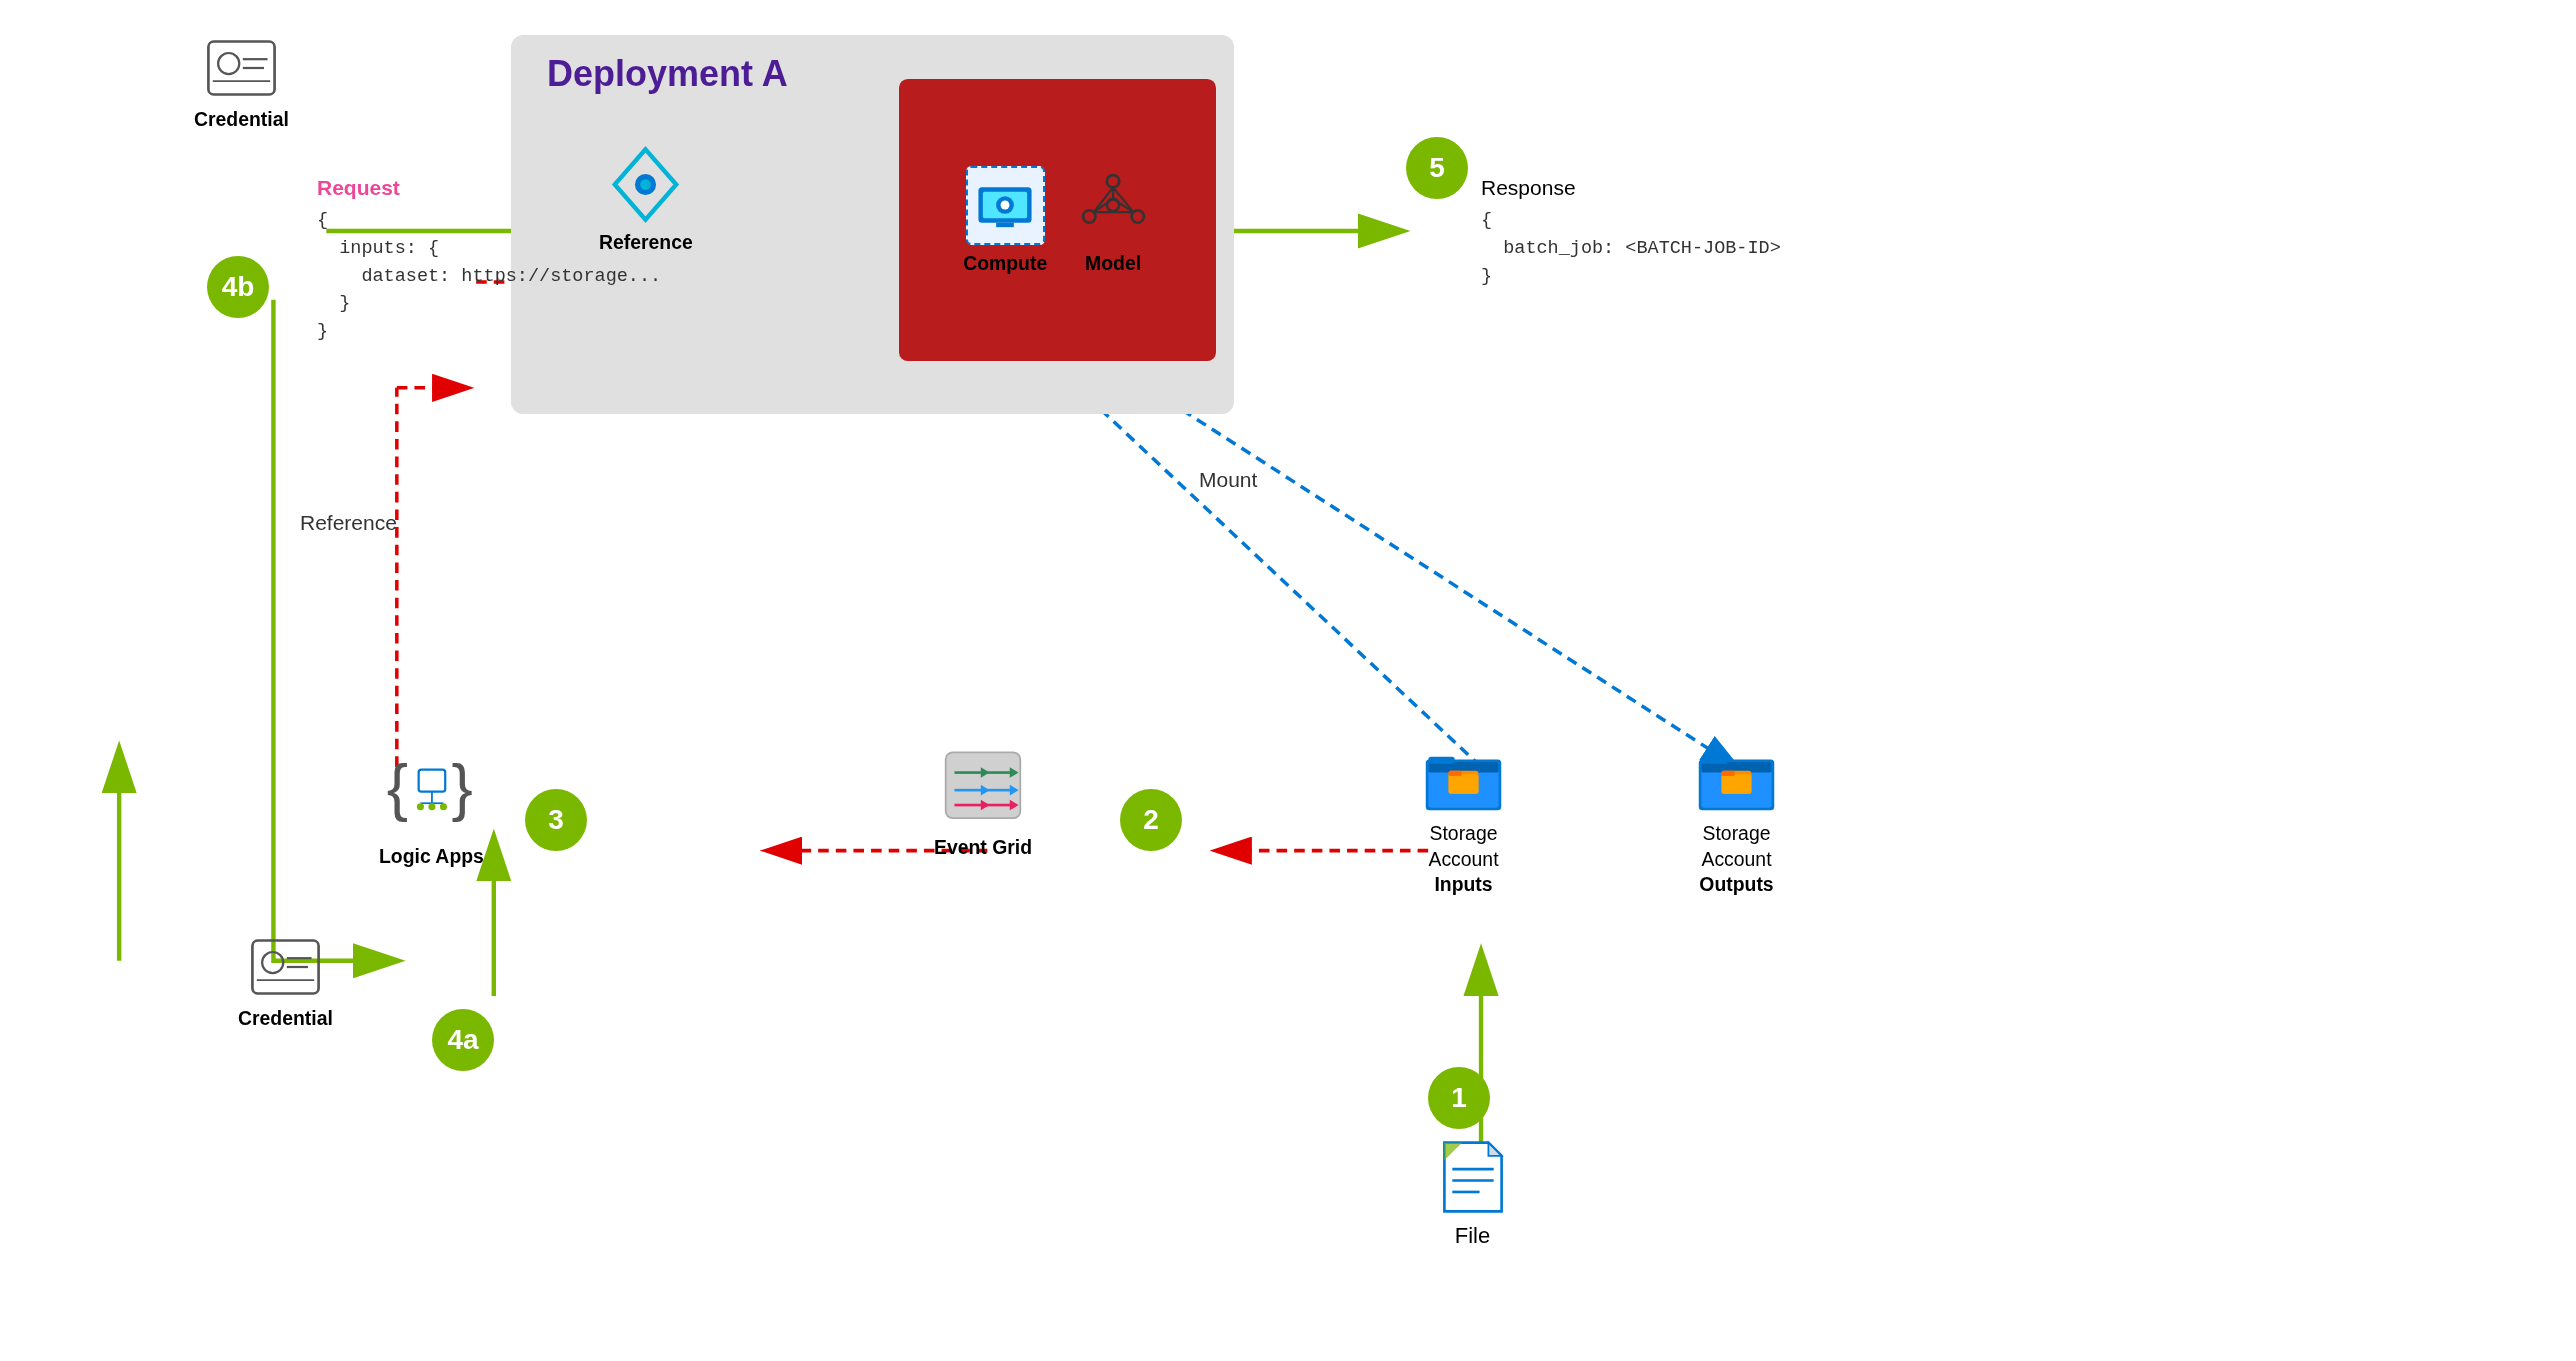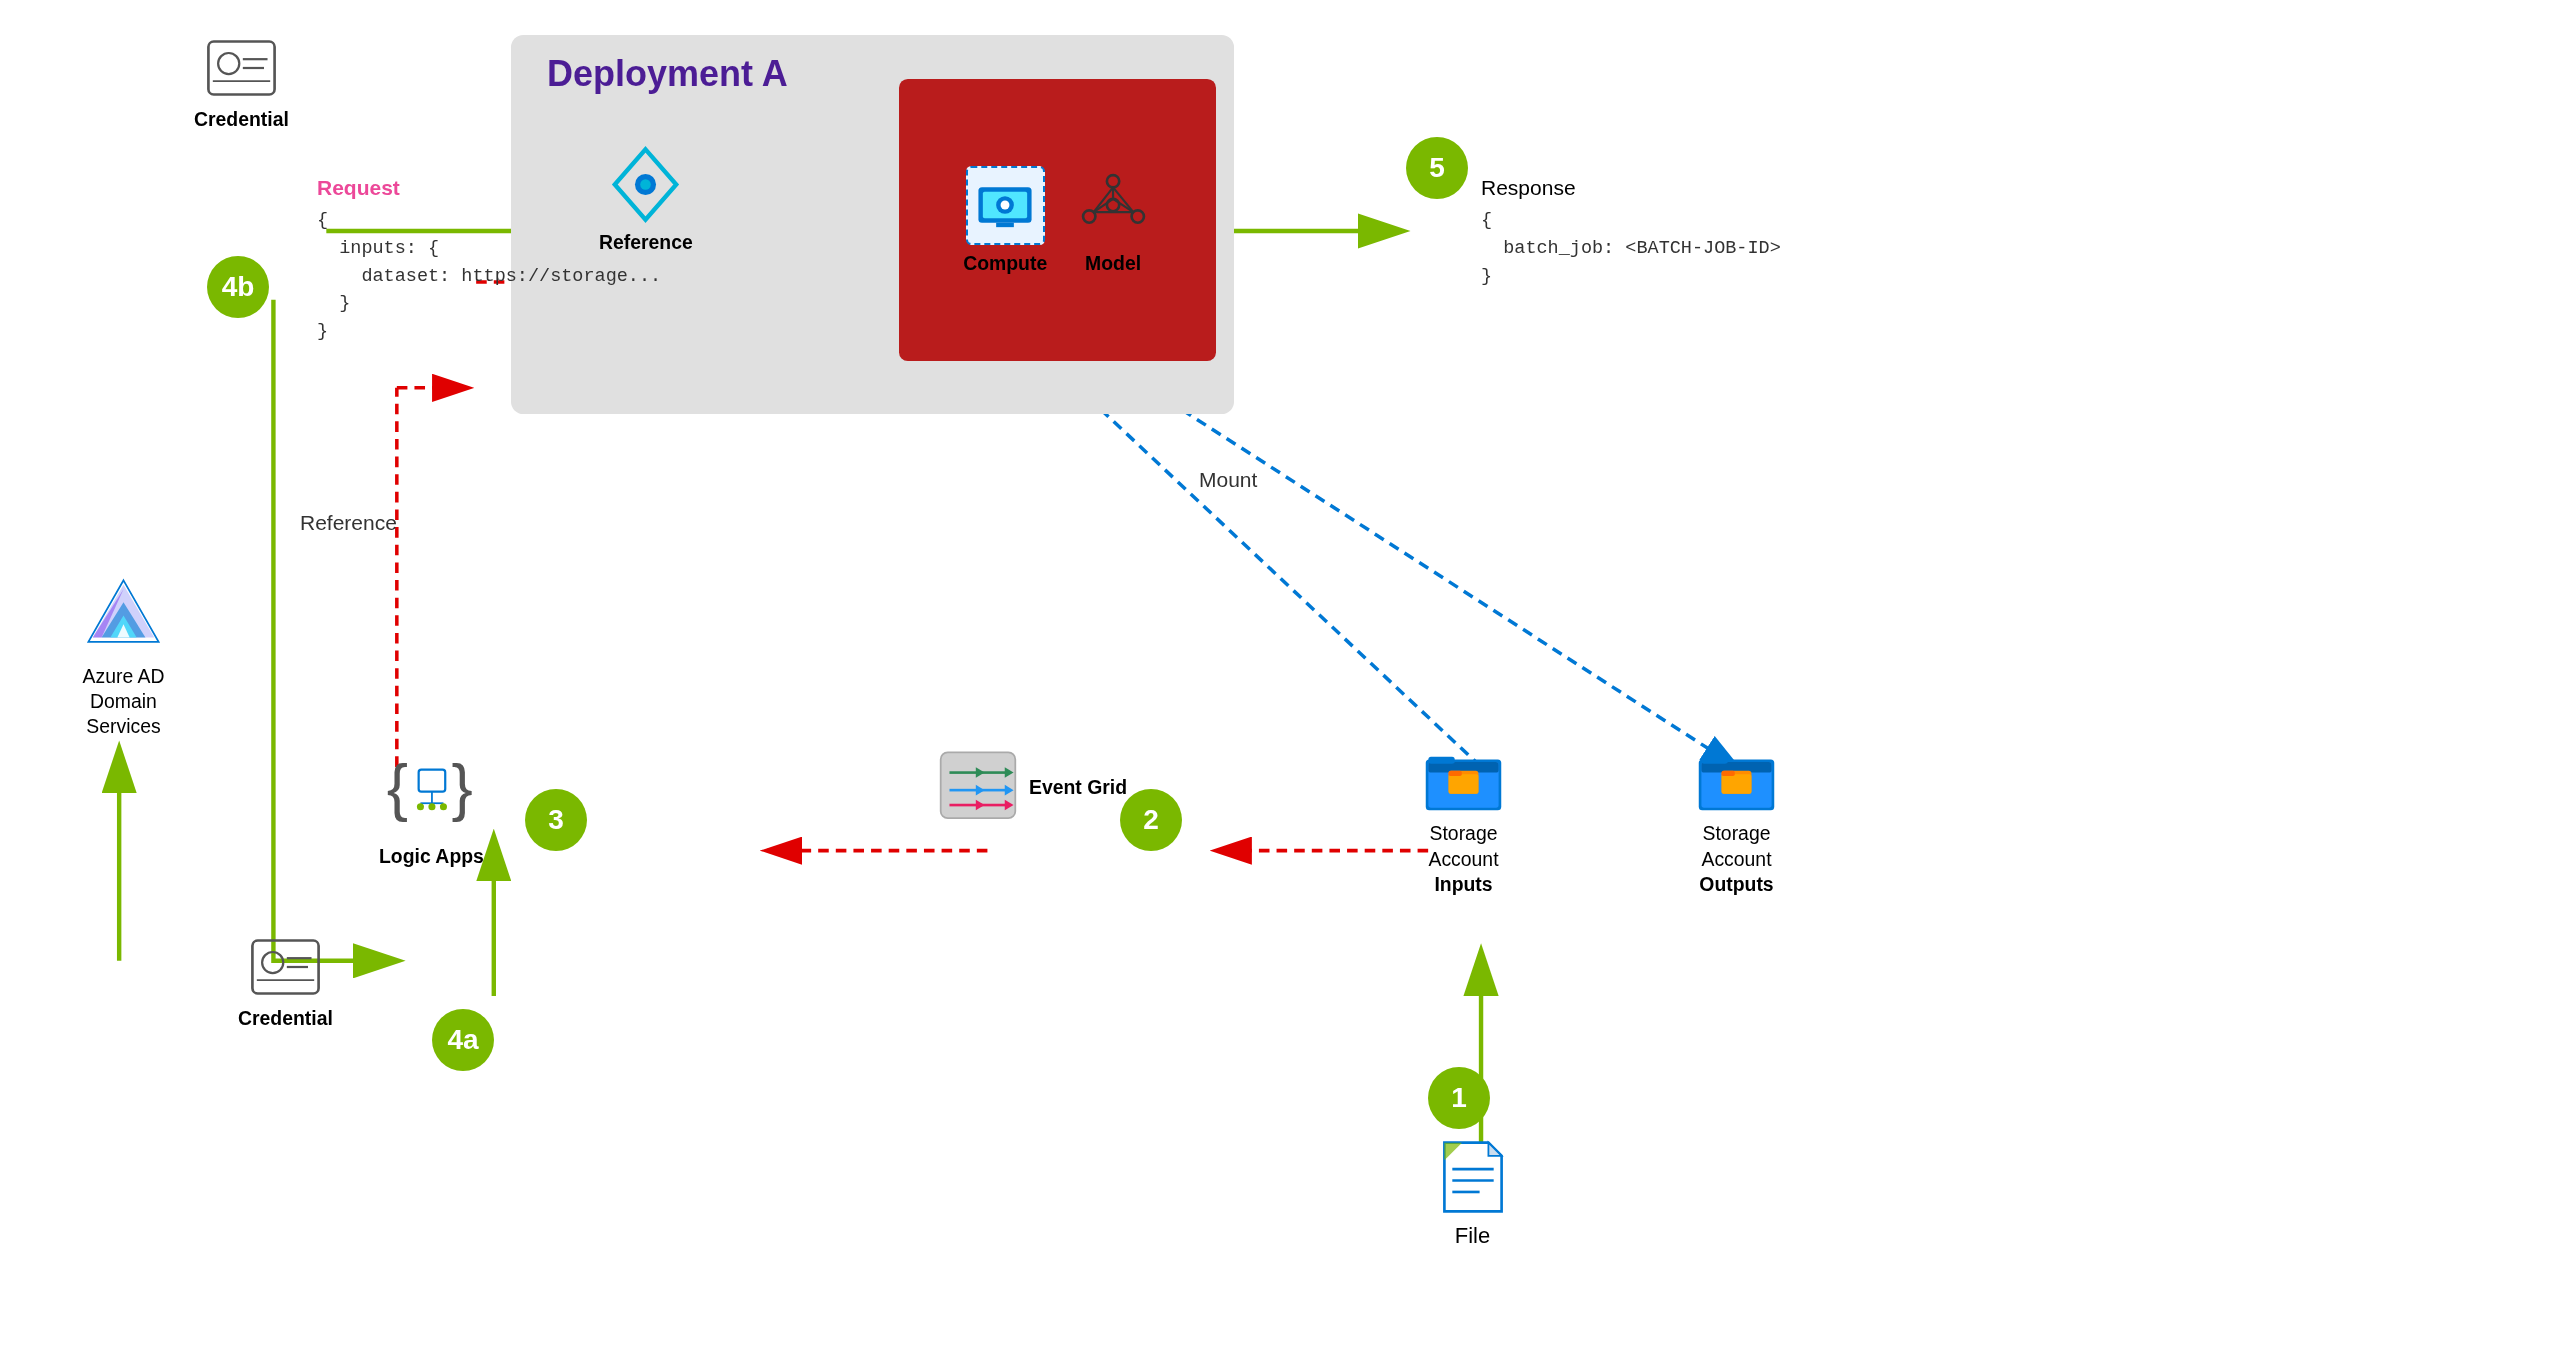--- a/index.html
+++ b/index.html
@@ -203,38 +203,20 @@
     <span>Response</span>
   </div>
   <div style="position:absolute;left:1481px;top:207px;font-family:'Courier New',monospace;font-size:18.5px;line-height:1.5;color:#333;">
     {<br>
     &nbsp;&nbsp;batch_job: &lt;BATCH-JOB-ID&gt;<br>
     }
   </div>
 
   <div style="position:absolute;left:1199px;top:468px;font-size:21px;color:#333;">Mount</div>
 
-  <div style="position:absolute;left:53px;top:573px;display:flex;flex-direction:column;align-items:center;gap:7px;width:141px;">
-    <div style="width:84px;height:84px;display:flex;align-items:center;justify-content:center;">
-      <svg width="79" height="79" viewBox="0 0 90 90">
-
-        <polygon points="45,5 85,75 5,75" fill="none" stroke="#0078d4" stroke-width="2"></polygon>
-        <polygon points="45,10 80,70 10,70" fill="#6366f1" opacity="0.3"></polygon>
-        <polygon points="20,70 45,30 70,70" fill="#0078d4" opacity="0.6"></polygon>
-        <polygon points="30,70 45,45 60,70" fill="#50e6ff" opacity="0.8"></polygon>
-        <polygon points="38,70 45,55 52,70" fill="#fff" opacity="0.9"></polygon>
-
-        <polygon points="10,70 45,15 20,70" fill="#7c3aed" opacity="0.5"></polygon>
-      </svg>
-    </div>
-    <div style="text-align:center;font-size:19.4px;color:#000;line-height:1.3;">
-      <span>Azure AD Domain</span><br>
-      <span>Services</span>
-    </div>
-  </div>
 
   <div style="position:absolute;left:379px;top:741px;display:flex;flex-direction:column;align-items:center;gap:7px;">
     <div style="width:97px;height:97px;display:flex;align-items:center;justify-content:center;">
       <svg width="93" height="93" viewBox="0 0 105 105">
 
         <text x="2" y="75" font-size="72" fill="#555" font-family="Arial">{</text>
         <text x="75" y="75" font-size="72" fill="#555" font-family="Arial">}</text>
 
         <rect x="38" y="30" width="30" height="25" rx="3" fill="none" stroke="#0078d4" stroke-width="2.5"></rect>
         <line x1="53" y1="55" x2="53" y2="68" stroke="#0078d4" stroke-width="2"></line>
@@ -244,21 +226,21 @@
         <circle cx="66" cy="72" r="4" fill="#7ab800"></circle>
       </svg>
     </div>
     <span style="font-size:19.4px;font-weight:bold;color:#000;text-align:center;">Logic Apps</span>
   </div>
 
   <div class="step-circle" style="left:525px;top:789px;">
     <span>3</span>
   </div>
 
-  <div style="position:absolute;left:934px;top:745px;display:flex;flex-direction:row;align-items:center;gap:7px;">
+  <div style="position:absolute;left:934px;top:745px;display:flex;flex-direction:column;align-items:center;gap:7px;">
     <div style="width:88px;height:84px;display:flex;align-items:center;justify-content:center;">
       <svg width="84" height="79" viewBox="0 0 95 90">
         <rect x="5" y="5" width="85" height="75" rx="8" fill="#d0d0d0" stroke="#aaa" stroke-width="2"></rect>
 
         <line x1="15" y1="28" x2="50" y2="28" stroke="#2e8b57" stroke-width="3"></line>
         <polygon points="45,22 55,28 45,34" fill="#2e8b57"></polygon>
         <line x1="50" y1="28" x2="82" y2="28" stroke="#2e8b57" stroke-width="3"></line>
         <polygon points="78,22 88,28 78,34" fill="#2e8b57"></polygon>
         <line x1="15" y1="48" x2="50" y2="48" stroke="#2196f3" stroke-width="3"></line>
         <polygon points="45,42 55,48 45,54" fill="#2196f3"></polygon>

